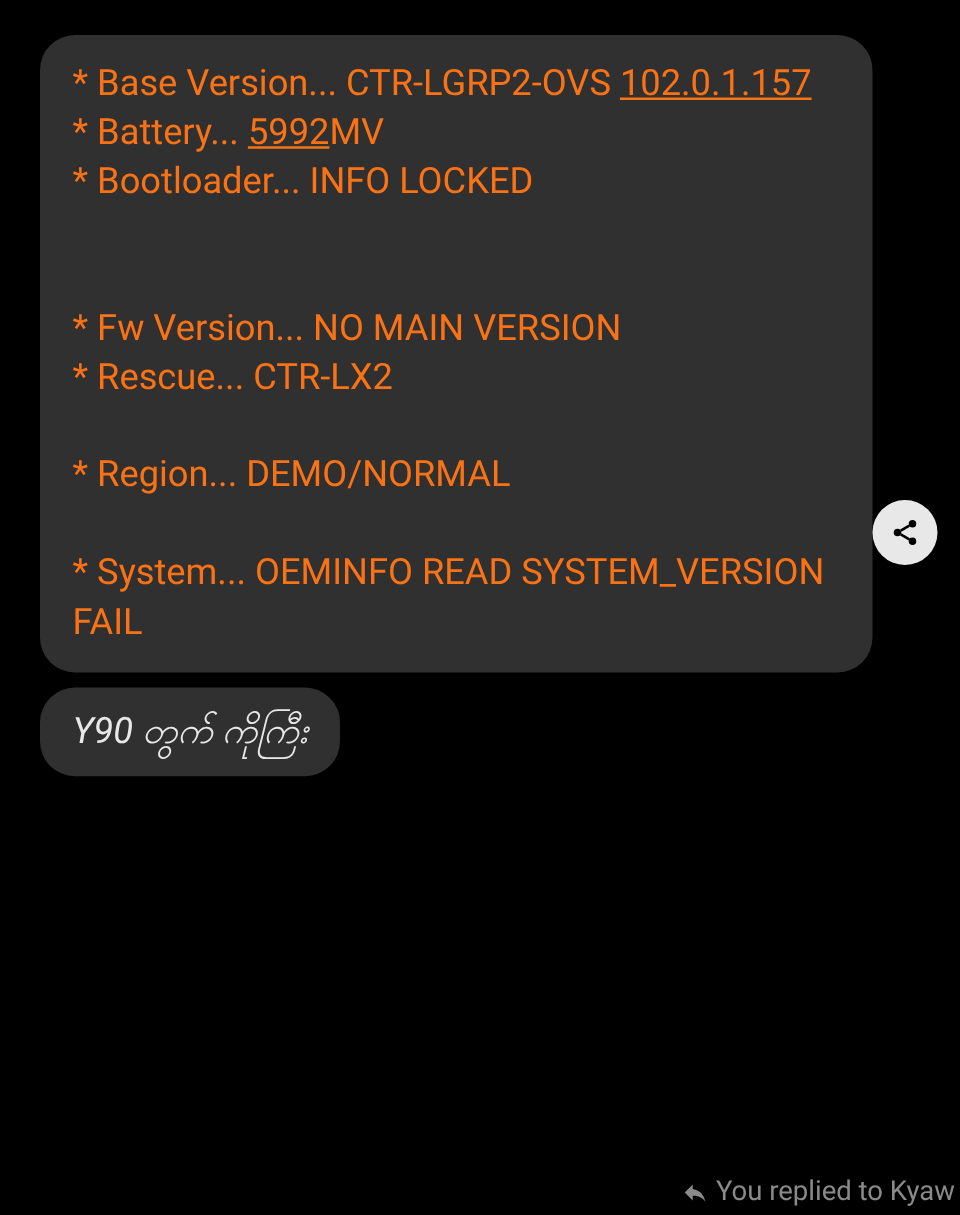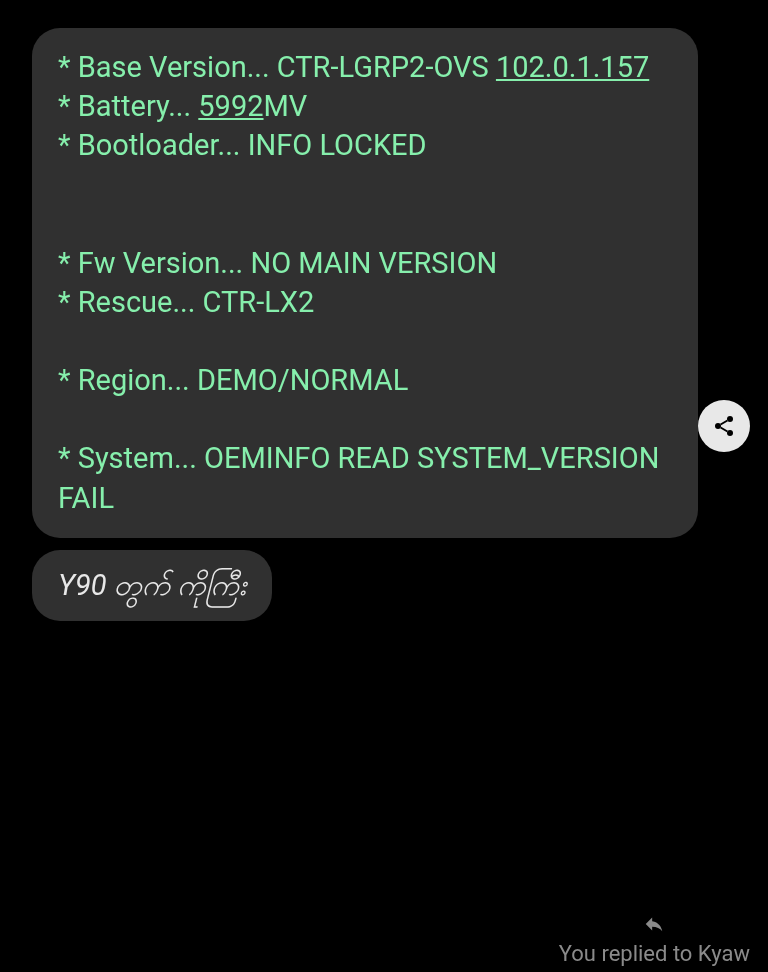--- a/index.html
+++ b/index.html
@@ -9,21 +9,21 @@
   background: #000;
   font-family: -apple-system, BlinkMacSystemFont, 'Segoe UI', Roboto, sans-serif;
   overflow: hidden;
   position: relative;
 }
 .message-bubble {
   background: #303030;
   border-radius: 28px;
   padding: 20px 26px;
   margin: 28px 70px 12px 32px;
-  color: #86efac;
+  color: #f97316;
   font-size: 29px;
   line-height: 1.35;
   word-wrap: break-word;
 }
 .message-bubble-small {
   background: #303030;
   border-radius: 28px;
   padding: 16px 26px;
   margin: 0 0 8px 32px;
   color: #e8e8e8;
@@ -42,27 +42,26 @@
   border-radius: 50%;
   background: #e8e8e8;
   display: flex;
   align-items: center;
   justify-content: center;
 }
 .share-button svg { width: 24px; height: 24px; }
 .reply-indicator {
   position: absolute;
   bottom: 6px;
-  right: 18px;
+  right: 4px;
   color: #8a8a8a;
   font-size: 22px;
   display: flex;
   align-items: center;
   gap: 6px;
-  flex-direction: column;
 }
 .reply-indicator svg { width: 22px; height: 22px; }
 </style>
 </head>
 <body>
 
 
 
 <div class="message-bubble">
   <span><span>* Base Version... CTR-LGRP2-OVS </span><span class="underline">102.0.1.157</span></span><br>

